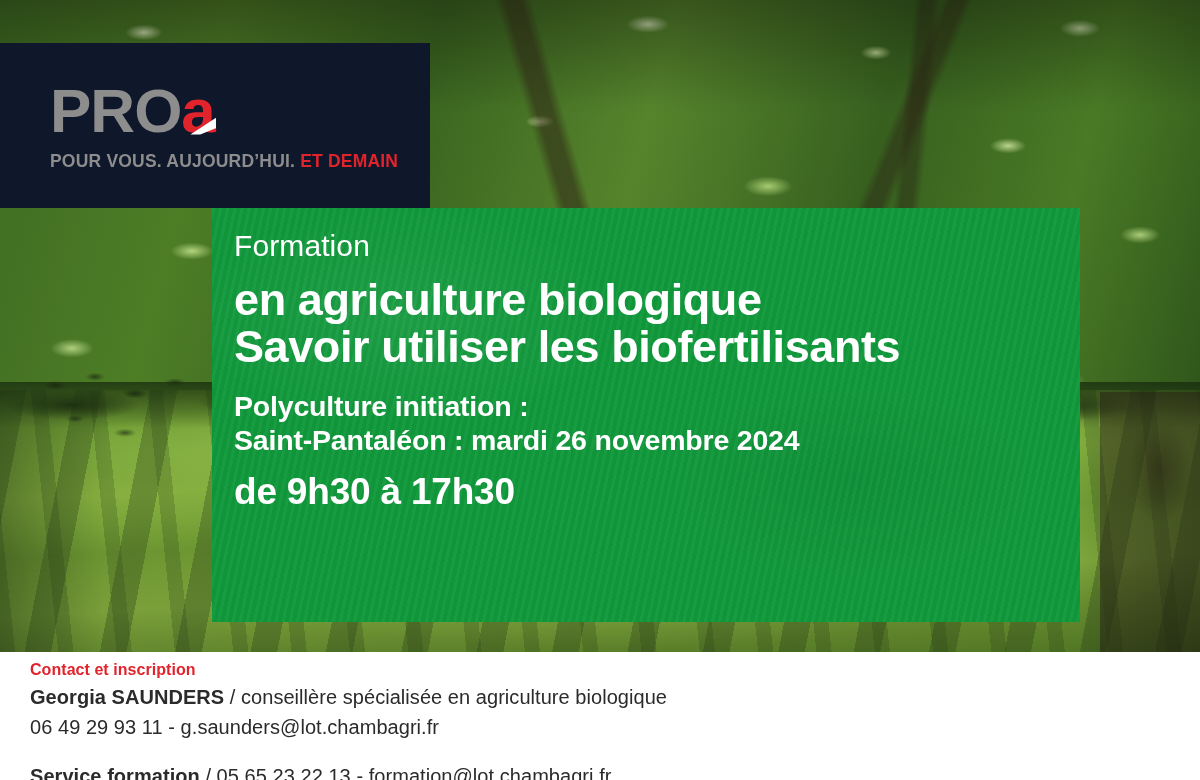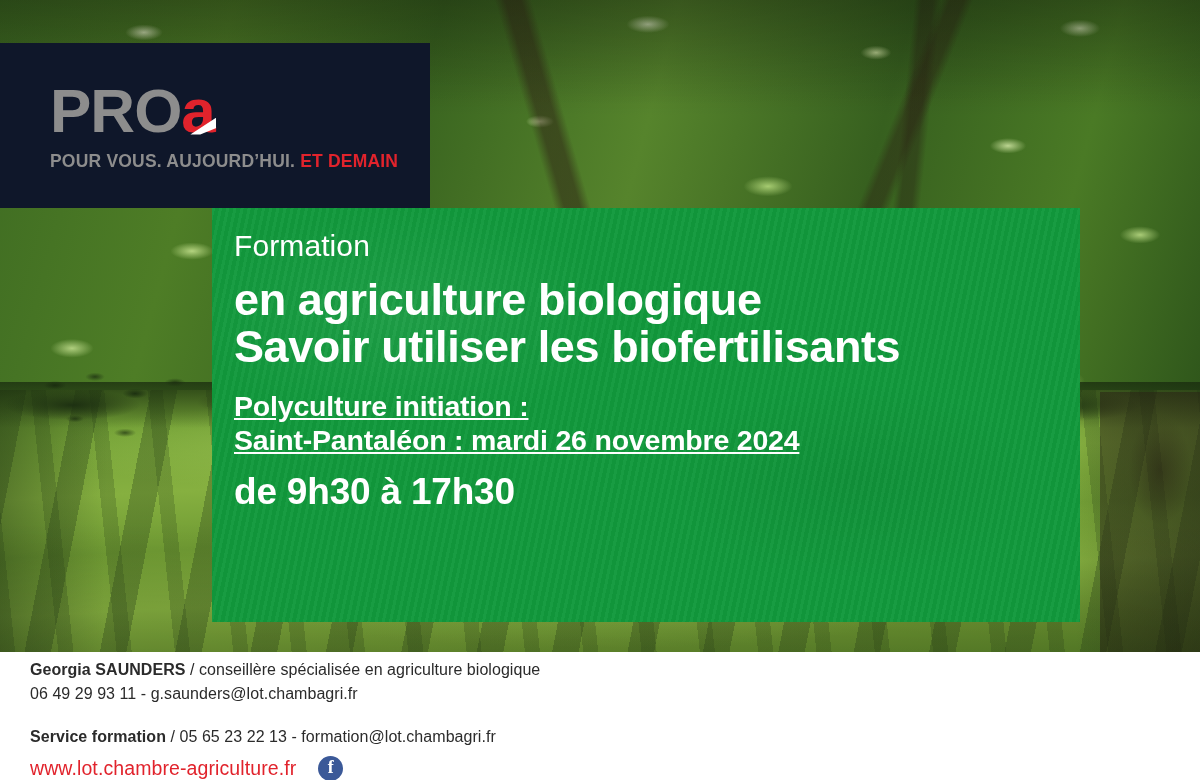--- a/index.html
+++ b/index.html
@@ -159,39 +159,39 @@
   .title {
     margin-top:14px;
     font-size:45px; font-weight:bold; line-height:1.06;
     letter-spacing:-.4px;
   }
   .sess { margin-top:17px; }
   .sess-line {
     font-size:28.5px; font-weight:bold; line-height:1.20;
     letter-spacing:-.2px; white-space:nowrap;
   }
-  .sess-gap { margin-top:18px;text-decoration:underline; }
+  .sess-gap { margin-top:18px; }
   .hours {
     margin-top:16px;
     font-size:37px; font-weight:bold; line-height:1.05;
     letter-spacing:-.2px;
   }
 
   
   .footer {
     position:absolute; left:0; top:652px; width:1200px; height:128px;
     background:#ffffff;
   }
   .footer-left { position:absolute; left:30px; top:6px; width:680px; }
   .f-head {
     color:#e1232c; font-size:16px; font-weight:bold;
     line-height:1.5; letter-spacing:.05px;
   }
   .f-line {
-    color:#2b2b2b; font-size:16px; line-height:1.52;
+    color:#2b2b2b; font-size:20px; line-height:1.52;
     letter-spacing:.05px;
   }
   .f-line b { font-weight:bold; }
   .f-serv { margin-top:18px; }
   .f-url {
     margin-top:7px;
     color:#e1232c; font-size:19.5px; line-height:1.25;
     letter-spacing:.1px;
     display:flex; align-items:center; gap:22px;
   }
@@ -245,20 +245,21 @@
         <div class="sess-line">Polyculture initiation :</div>
         <div class="sess-line">Saint-Pantaléon : mardi 26 novembre 2024</div>
       </div>
     </div>
 
     <div class="hours">de 9h30 à 17h30</div>
   </div>
 
   <div class="footer">
     <div class="footer-left">
+      <div class="f-head">Contact et inscription</div>
       <div class="f-line"><b>Georgia SAUNDERS</b><span> / conseillère spécialisée en agriculture biologique</span></div>
       <div class="f-line">06 49 29 93 11 - g.saunders@lot.chambagri.fr</div>
       <div class="f-line f-serv"><b>Service formation</b><span> / 05 65 23 22 13 - formation@lot.chambagri.fr</span></div>
       <div class="f-url">
         <span>www.lot.chambre-agriculture.fr</span>
         <span class="fb">f</span>
       </div>
     </div>
 
   </div>

